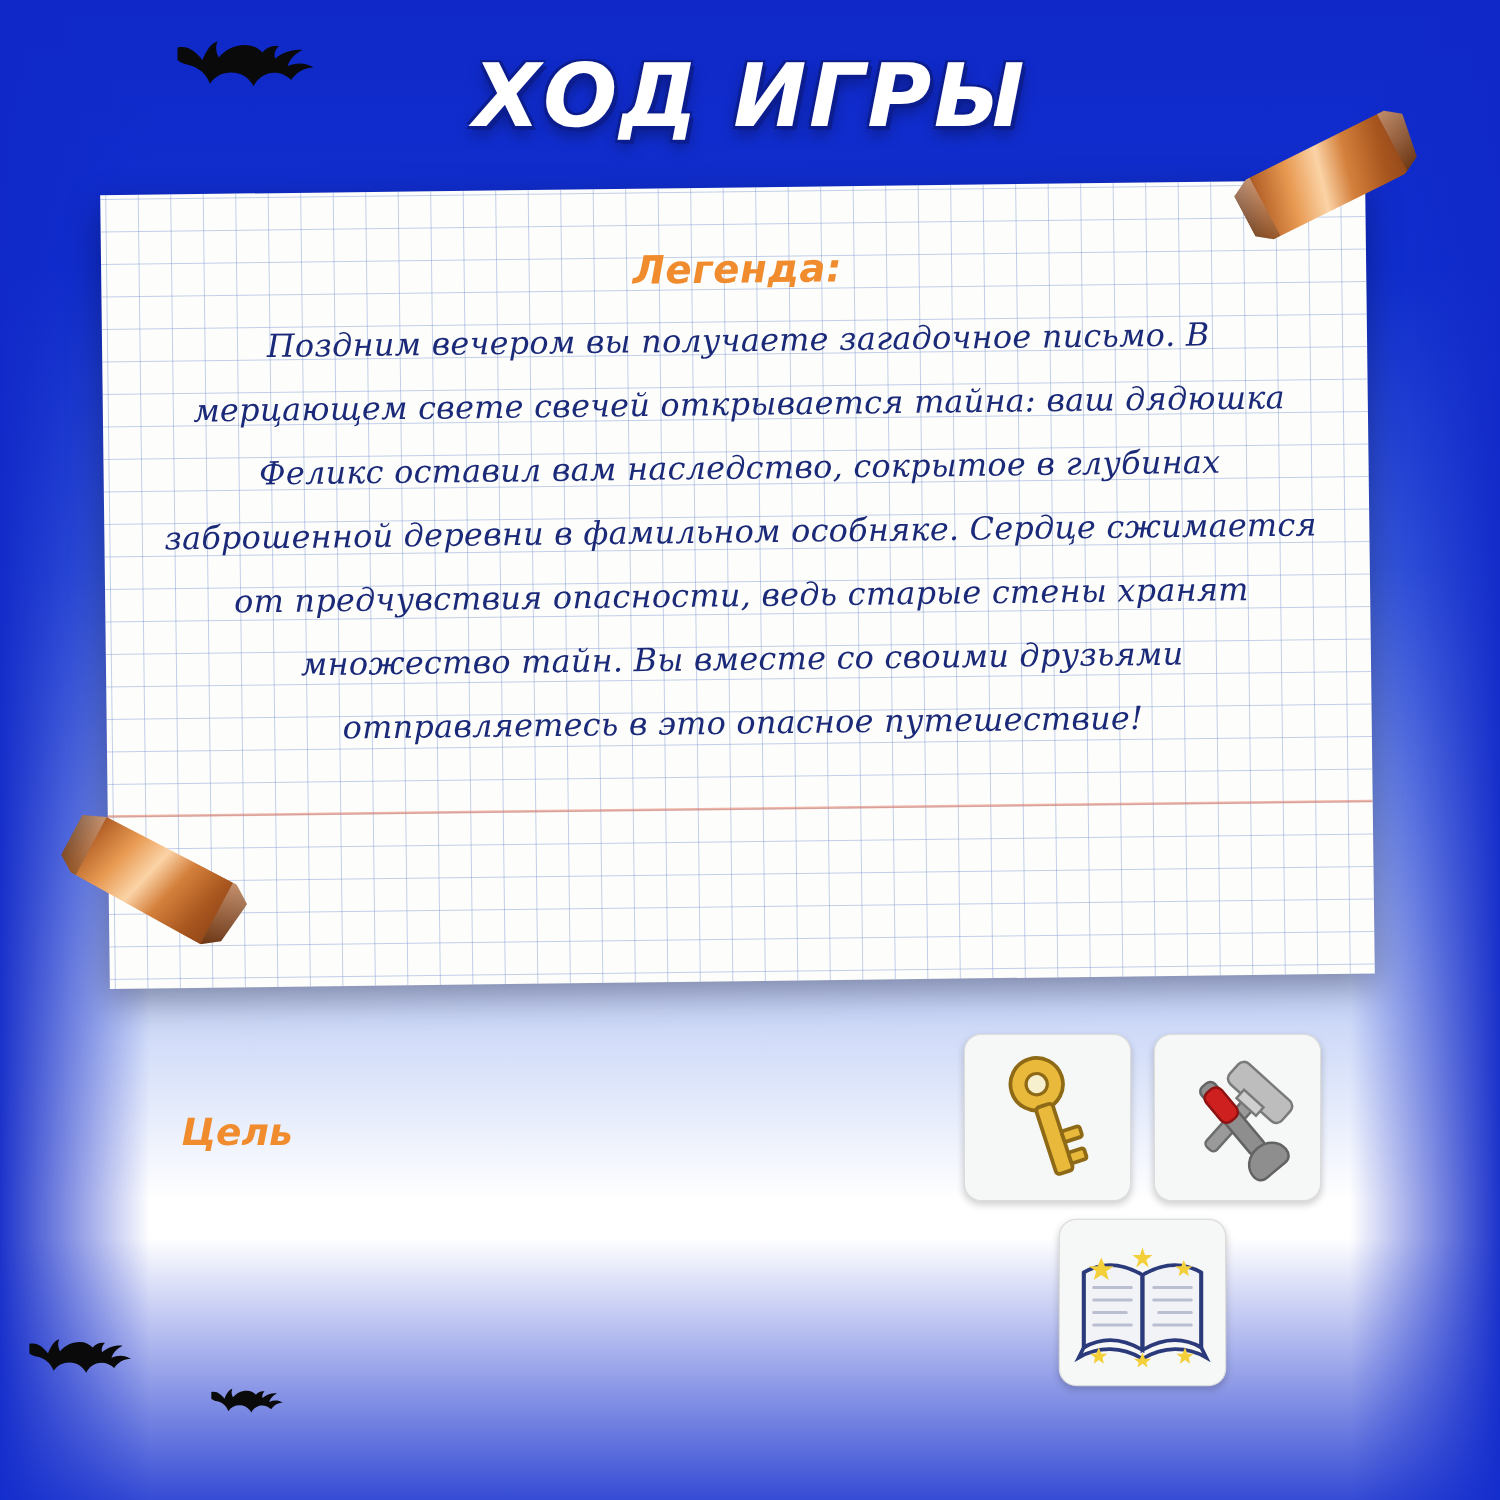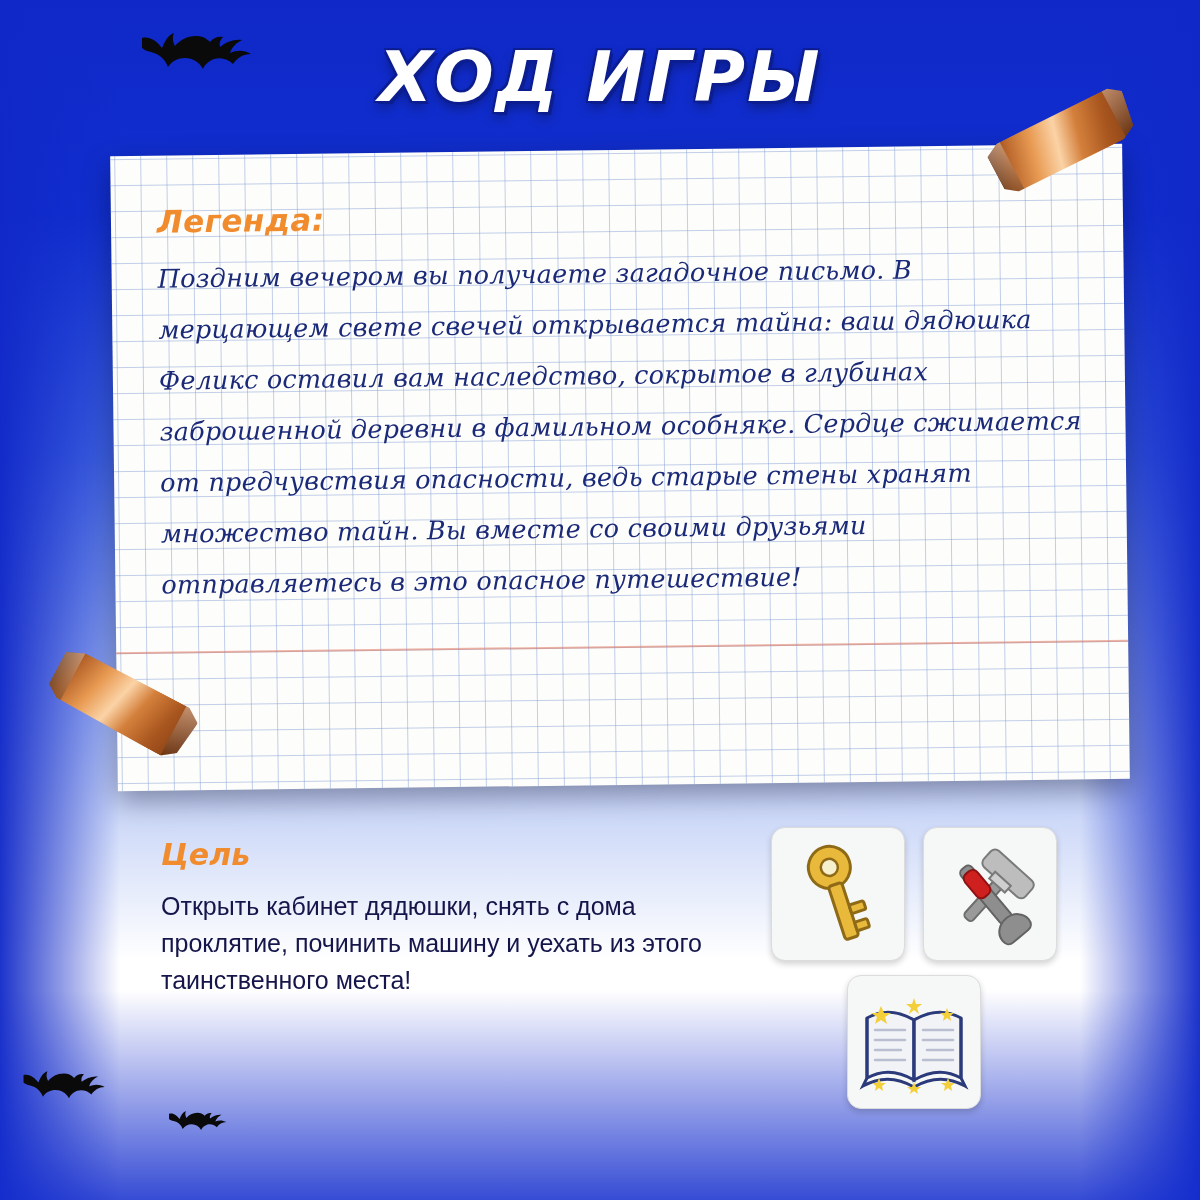--- a/index.html
+++ b/index.html
@@ -74,25 +74,26 @@
     z-index: 7;
     line-height: 0;
   }
   .bat-top { left: 140px; top: 22px; }
   .bat-bl1 { left: 22px;  top: 1063px; }
   .bat-bl2 { left: 168px; top: 1105px; }
 
   
   .sheet-wrap {
     position: absolute;
-    left: 114px;
+    left: 84px;
     top: 150px;
     width: 1012px;
     height: 635px;
     z-index: 4;
+    text-align: center;
   }
   .sheet {
     position: absolute;
     inset: 0;
     background-color: #fdfdfb;
     background-image:
       linear-gradient(to right, rgba(120,150,210,0.45) 1px, transparent 1px),
       linear-gradient(to bottom, rgba(120,150,210,0.45) 1px, transparent 1px);
     background-size: 26px 26px;
     background-position: 4px 3px;
@@ -169,24 +170,23 @@
     left: 48px;
     top: 676px;
     transform: rotate(28deg);
     clip-path: polygon(0 16%, 12% 2%, 90% 0, 100% 18%, 97% 82%, 88% 100%, 9% 96%, 0 80%);
   }
 
   
   .goal {
     position: absolute;
     left: 145px;
-    top: 837px;
+    top: 889px;
     width: 560px;
     z-index: 5;
-    margin-left: 16px;
   }
   .goal-heading {
     font-family: "DejaVu Sans", sans-serif;
     font-weight: 700;
     font-style: italic;
     font-size: 30px;
     color: #f08c2e;
     margin-bottom: 16px;
   }
   .goal-text {
@@ -249,21 +249,20 @@
       <div class="legend-body">Поздним вечером вы получаете загадочное письмо. В мерцающем свете свечей открывается тайна: ваш дядюшка Феликс оставил вам наследство, сокрытое в глубинах заброшенной деревни в фамильном особняке. Сердце сжимается от предчувствия опасности, ведь старые стены хранят множество тайн. Вы вместе со своими друзьями отправляетесь в это опасное путешествие!</div>
     </div>
   </div>
 </div>
 
 <div class="tape tape-tr"></div>
 <div class="tape tape-bl"></div>
 
 <div class="goal">
   <div class="goal-heading">Цель</div>
-  <div class="goal-text">Открыть кабинет дядюшки, снять с дома проклятие, починить машину и уехать из этого таинственного места!</div>
 </div>
 
 <div class="tile tile-key">
   <span>
     <svg width="96" height="104" viewBox="0 0 96 104" aria-hidden="true">
       <g transform="rotate(-18 48 52)">
         <circle cx="48" cy="24" r="21" fill="#e8b93a" stroke="#8f6a16" stroke-width="3"></circle>
         <circle cx="48" cy="24" r="8.5" fill="#f7f0cf" stroke="#8f6a16" stroke-width="2.5"></circle>
         <rect x="41" y="42" width="14" height="56" rx="3" fill="#e8b93a" stroke="#8f6a16" stroke-width="3"></rect>
         <rect x="55" y="66" width="15" height="9" rx="2" fill="#e8b93a" stroke="#8f6a16" stroke-width="3"></rect>

